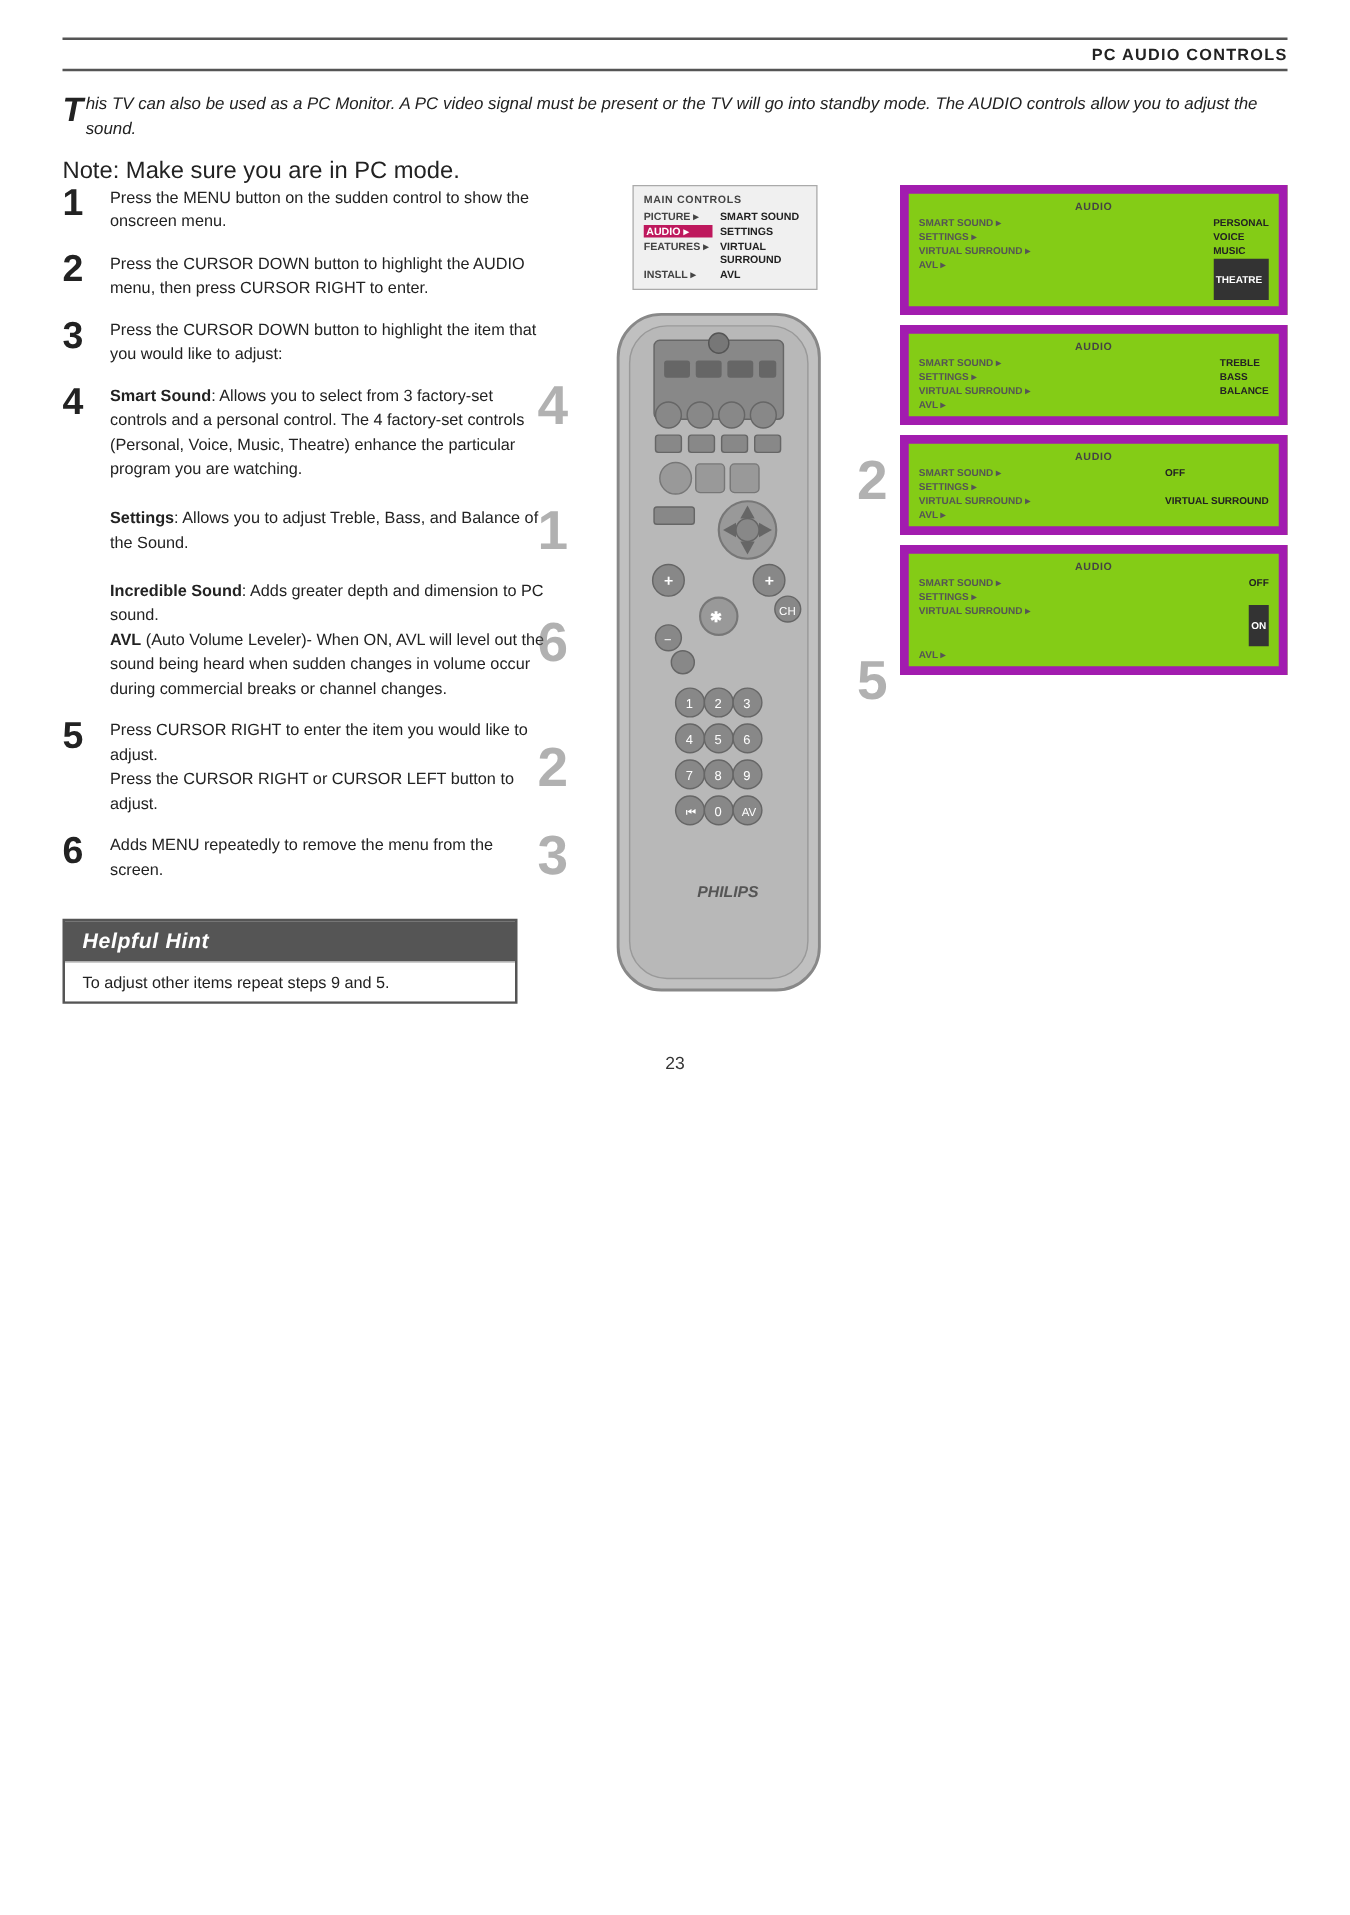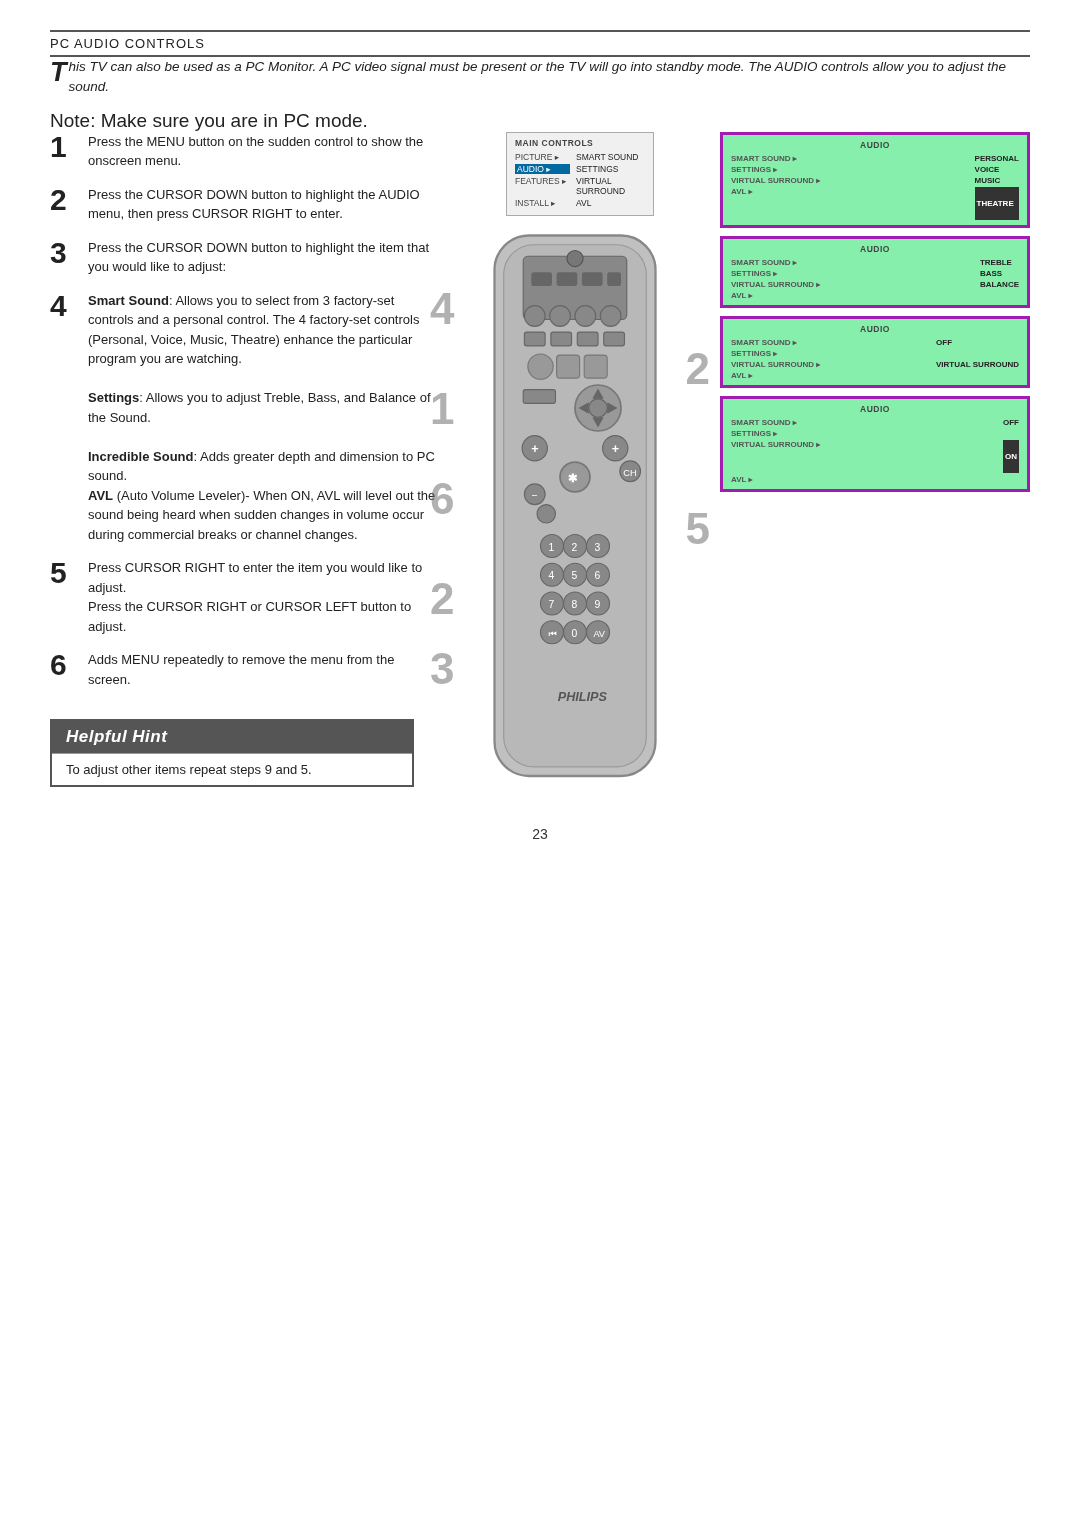--- a/index.html
+++ b/index.html
@@ -6,26 +6,27 @@
     body {
       background: #fff;
       font-family: Arial, Helvetica, sans-serif;
       font-size: 13px;
       color: #222;
       width: 1080px;
       min-height: 1532px;
       padding: 30px 50px;
     }
     .page-header {
-      text-align: left;
+      text-align: right;
       border-top: 2px solid #555;
       border-bottom: 2px solid #555;
       padding: 4px 0;
+      margin-bottom: 16px;
       font-size: 13px;
-      font-weight: normal;
+      font-weight: bold;
       letter-spacing: 1px;
       text-transform: uppercase;
     }
     .intro-text {
       font-size: 13.5px;
       margin-bottom: 12px;
       line-height: 1.5;
     }
     .intro-text .drop-cap {
       font-size: 2em;
@@ -95,34 +96,34 @@
       text-transform: uppercase;
       letter-spacing: 0.5px;
       margin-bottom: 4px;
       color: #444;
     }
     .mc-row {
       display: flex;
       gap: 6px;
       margin-bottom: 2px;
       font-size: 8.5px;
-      font-weight: normal;
+      font-weight: bold;
       text-transform: uppercase;
     }
     .mc-left {
       color: #444;
       min-width: 55px;
     }
     .mc-right {
       color: #222;
     }
     
     .audio-box {
-      border: 3px solid #a21caf;
-      background: #86efac;
+      border: 7px solid #a21caf;
+      background: #84cc16;
       padding: 5px 8px;
       margin-bottom: 8px;
       font-size: 9px;
     }
     .audio-box-title {
       font-size: 8.5px;
       font-weight: bold;
       text-transform: uppercase;
       letter-spacing: 0.5px;
       margin-bottom: 4px;
@@ -256,21 +257,21 @@
 
   <div class="middle-col">
 
     <div class="main-controls-box">
       <div class="main-controls-title">Main Controls</div>
       <div class="mc-row">
         <span class="mc-left">Picture ▸</span>
         <span class="mc-right">Smart Sound</span>
       </div>
       <div class="mc-row">
-        <span class="mc-left" style="background:#0369a1;color:#fff;padding:0 2px;">Audio ▸</span>
+        <span class="mc-left" style="background:#be185d;color:#fff;padding:0 2px;">Audio ▸</span>
         <span class="mc-right">Settings</span>
       </div>
       <div class="mc-row">
         <span class="mc-left">Features ▸</span>
         <span class="mc-right">Virtual Surround</span>
       </div>
       <div class="mc-row">
         <span class="mc-left">Install ▸</span>
         <span class="mc-right">AVL</span>
       </div>

